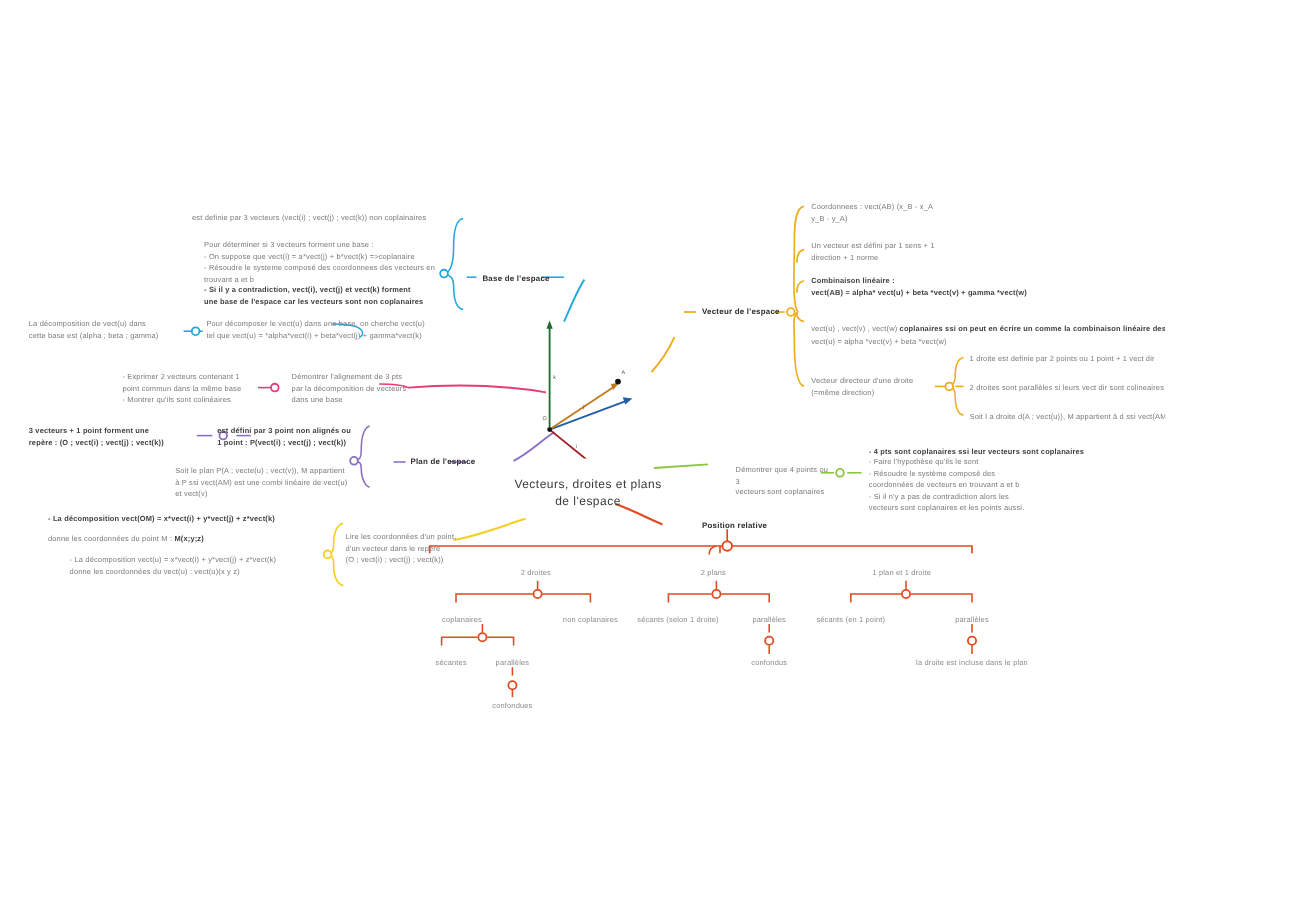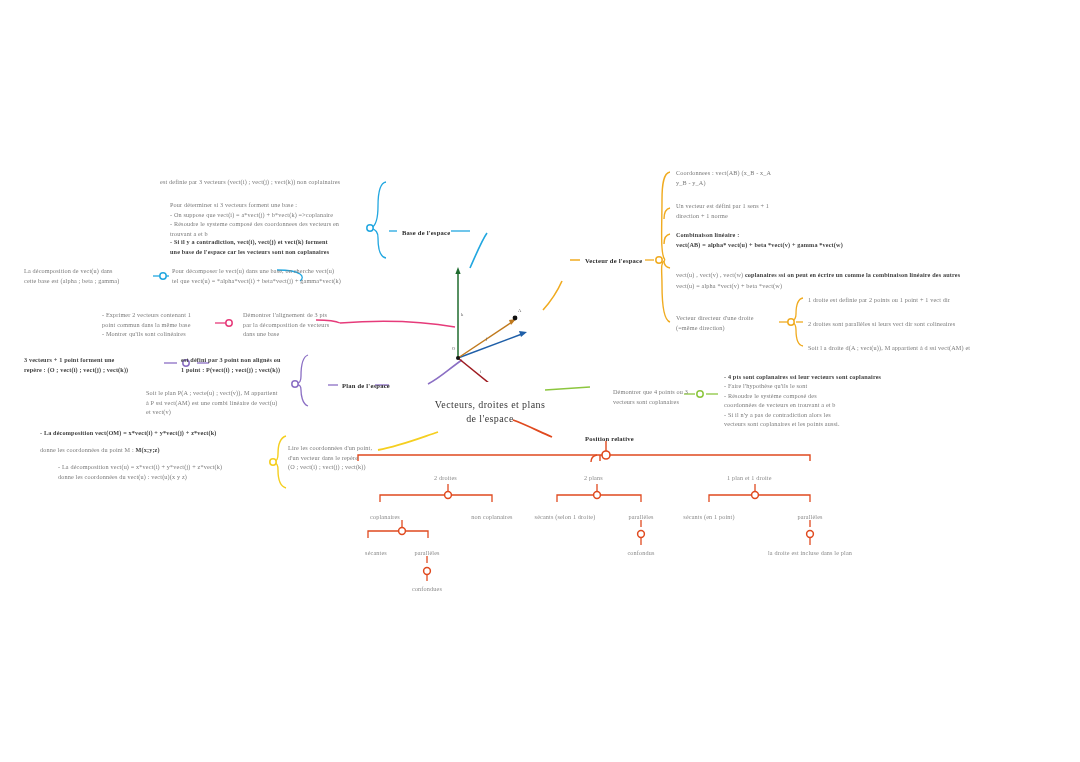--- a/index.html
+++ b/index.html
@@ -5,21 +5,21 @@
   html, body {
     margin: 0;
     padding: 0;
     background: #ffffff;
   }
   #canvas {
     position: relative;
     width: 971px;
     height: 762px;
     background: #ffffff;
-    font-family: Liberation Serif, serif;
+    font-family: Liberation Sans, sans-serif;
     overflow: hidden;
   }
   #wires {
     position: absolute;
     left: 0; top: 0;
     width: 1080px; height: 762px;
     pointer-events: none;
   }
   .node {
     position: absolute;

